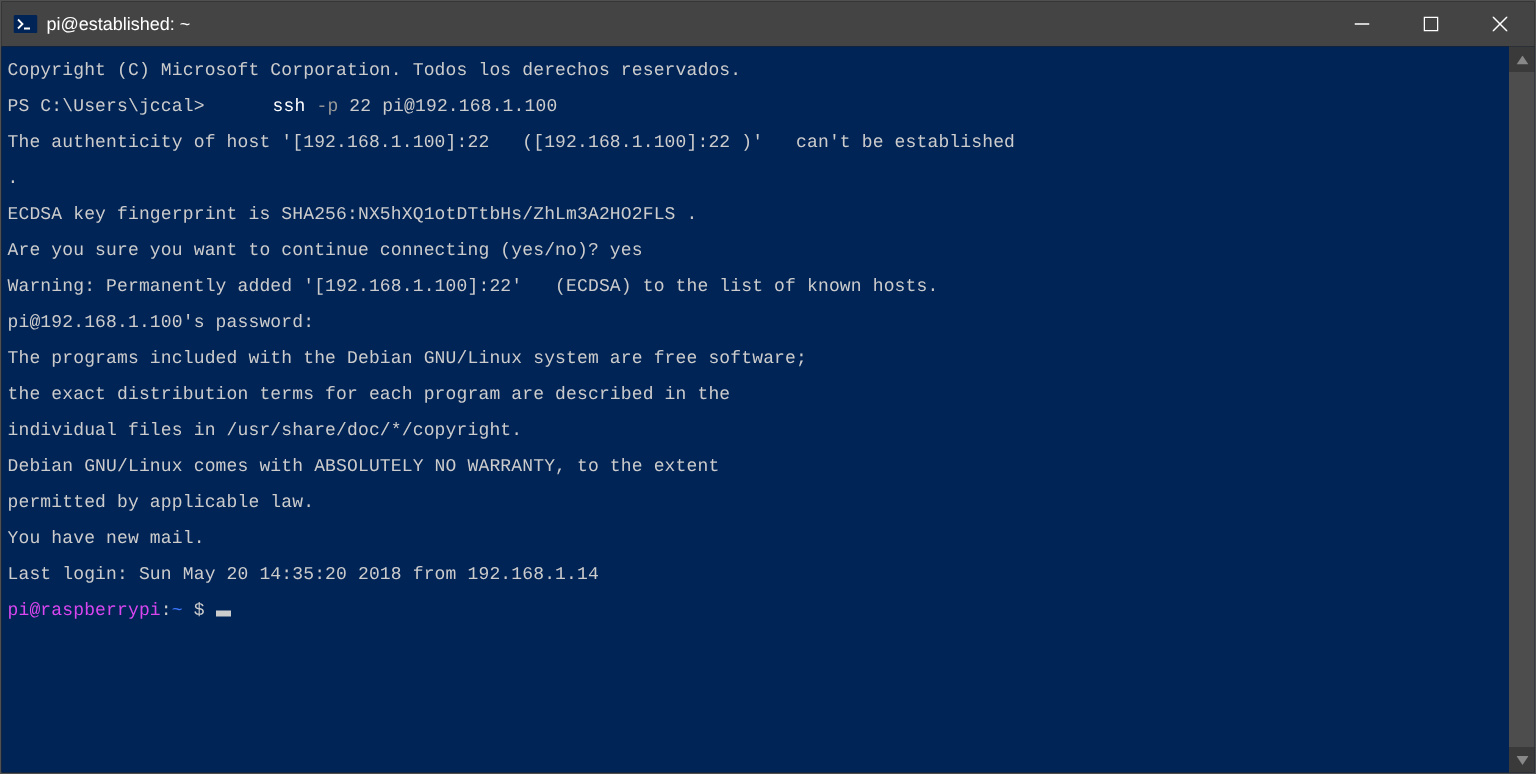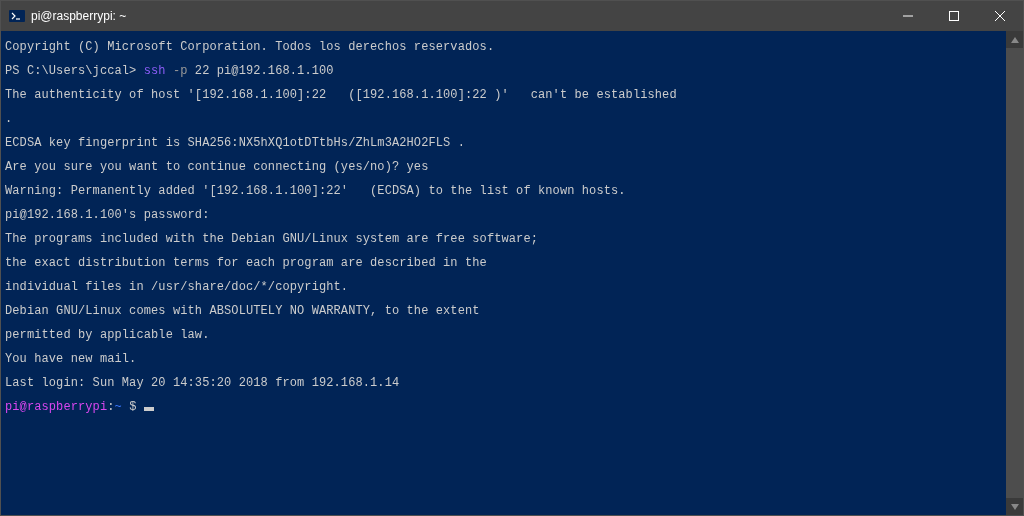--- a/index.html
+++ b/index.html
@@ -78,21 +78,21 @@
       color: #999;
       font-size: 8px;
     }
     .scrollbar-track { flex: 1; }
     .scrollbar-thumb {
       width: 100%;
       height: 100%;
       background: #4d4d4d;
     }
     .c-yellow { color: #eeedf0; color:#f9f1a5; }
-    .c-yellow { color: #8b5cf6; }
+    .c-yellow { color: #ffffff; margin-left: 38px; }
     .c-gray { color: #999999; }
     .c-green { color: #d946ef; }
     .c-blue { color: #3b78ff; }
     .cursor {
       display: inline-block;
       width: 10px;
       height: 4px;
       background: #cccccc;
       vertical-align: baseline;
       margin-bottom: -1px;
@@ -104,21 +104,21 @@
 
 <div class="window">
   <div class="titlebar">
     <span class="titlebar-icon">
       <svg viewBox="0 0 16 16">
         <rect x="0" y="2" width="16" height="12" rx="1" fill="#012456"></rect>
         <path d="M3 5 L6 8 L3 11" stroke="#fff" stroke-width="1.2" fill="none"></path>
         <line x1="7" y1="11" x2="11" y2="11" stroke="#fff" stroke-width="1.2"></line>
       </svg>
     </span>
-    <span class="titlebar-title">pi@raspberrypi: ~</span>
+    <span class="titlebar-title">pi@established: ~</span>
     <span class="titlebar-spacer"></span>
     <div class="titlebar-btn">
       <svg width="10" height="10" viewBox="0 0 10 10">
           <line x1="0" y1="5" x2="10" y2="5" stroke="#fff" stroke-width="1"></line>
         </svg>
     </div>
     <div class="titlebar-btn">
       <svg width="10" height="10" viewBox="0 0 10 10">
           <rect x="0.5" y="0.5" width="9" height="9" stroke="#fff" stroke-width="1" fill="none"></rect>
         </svg>

